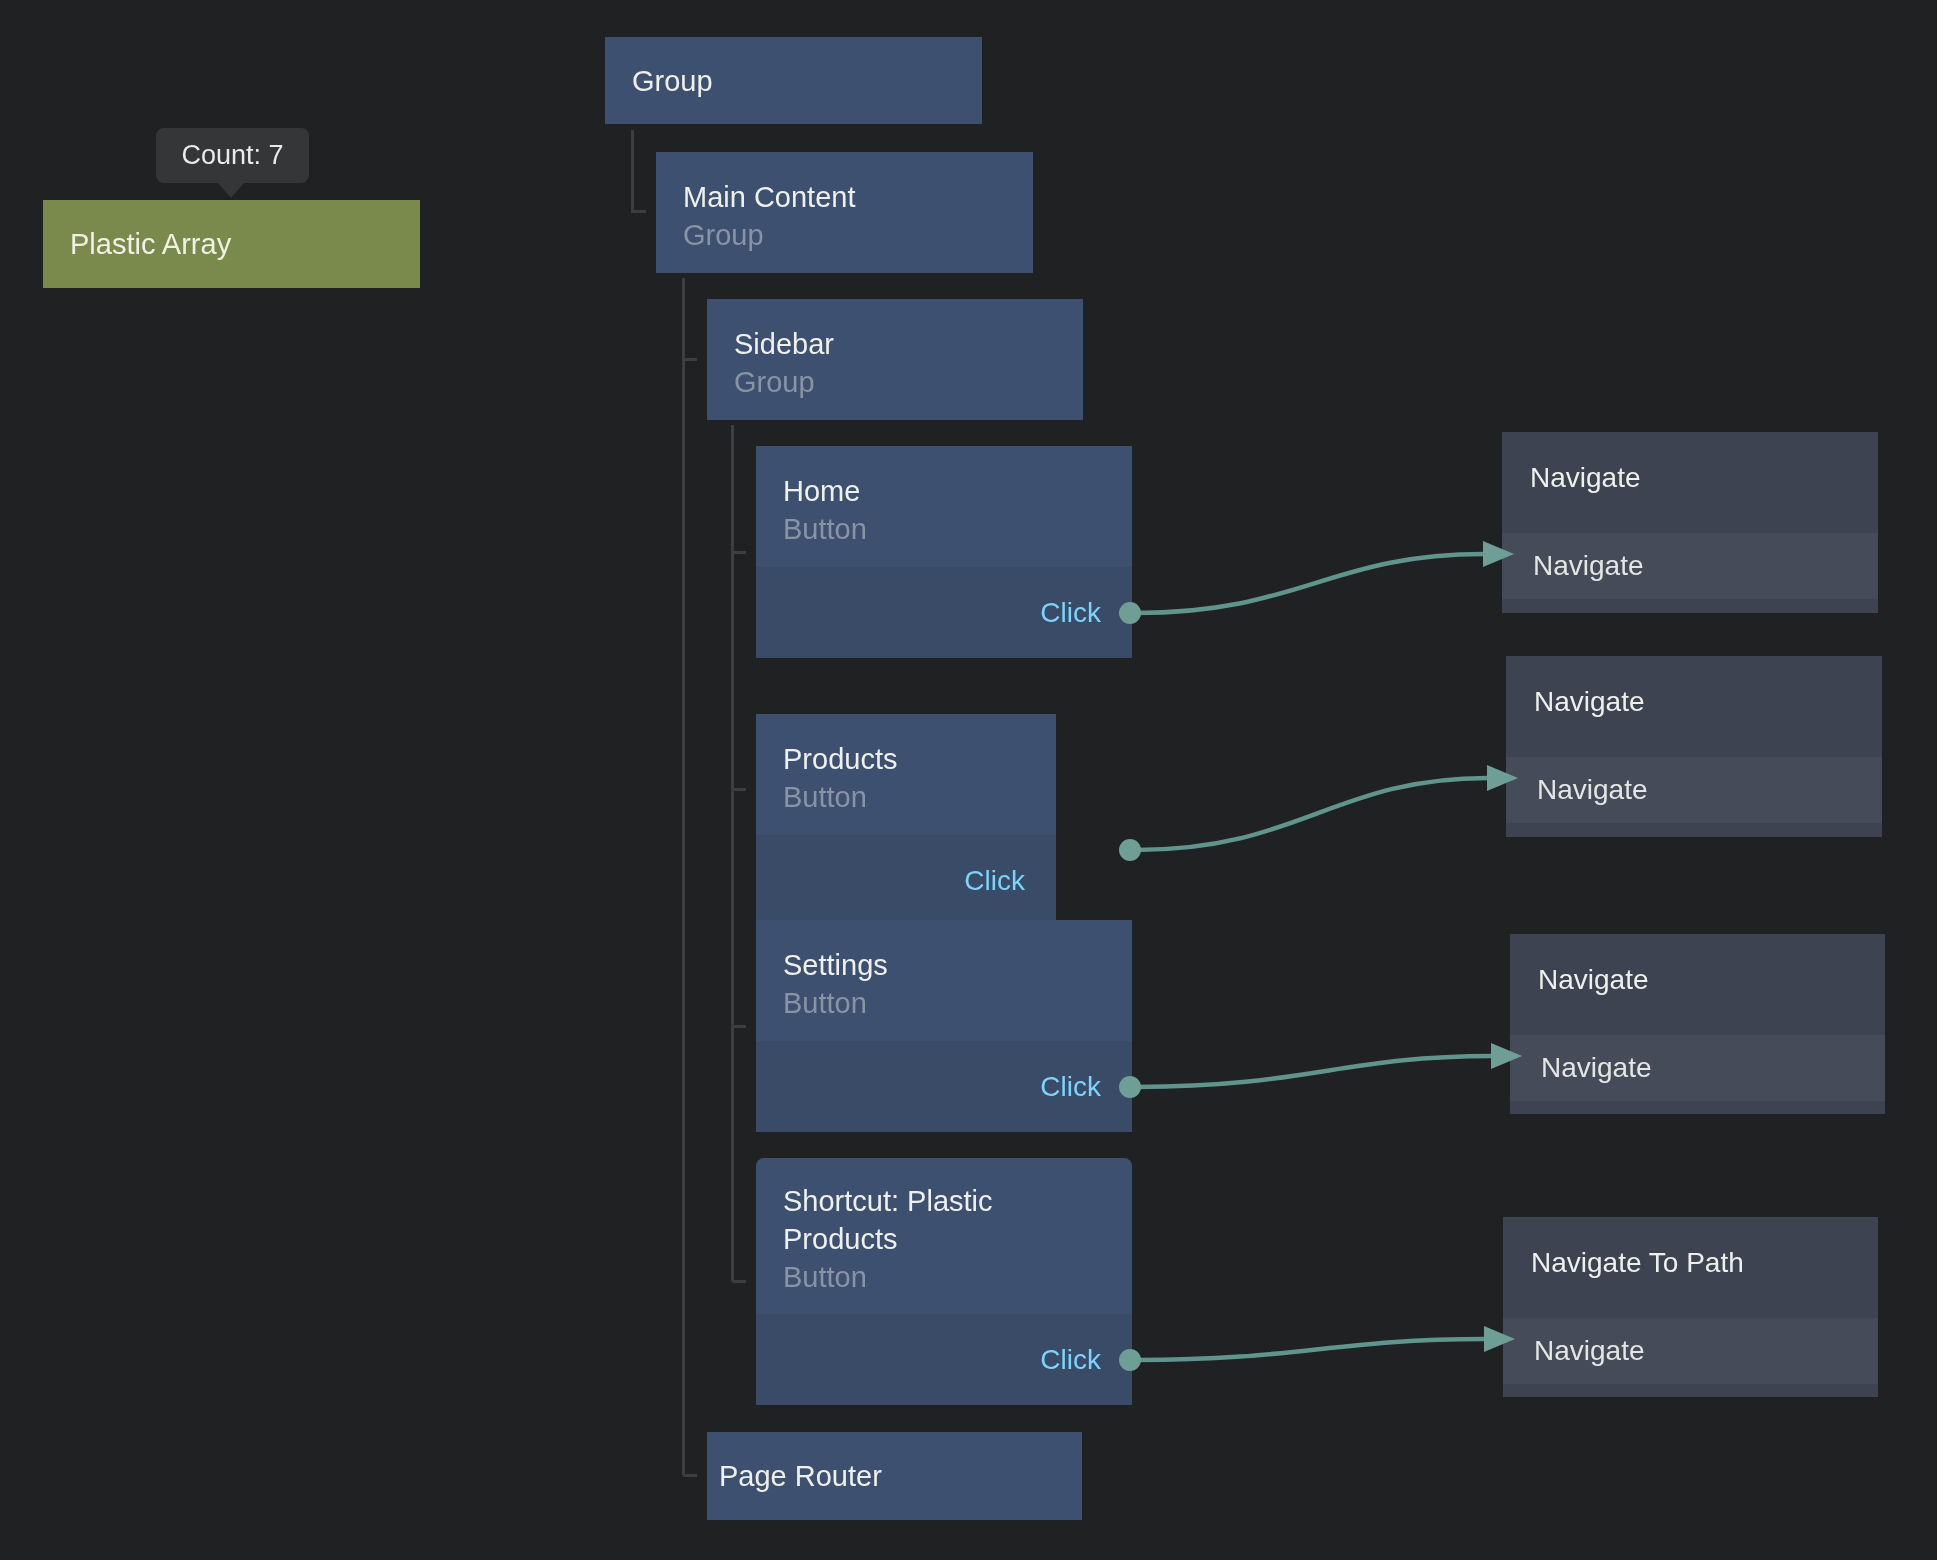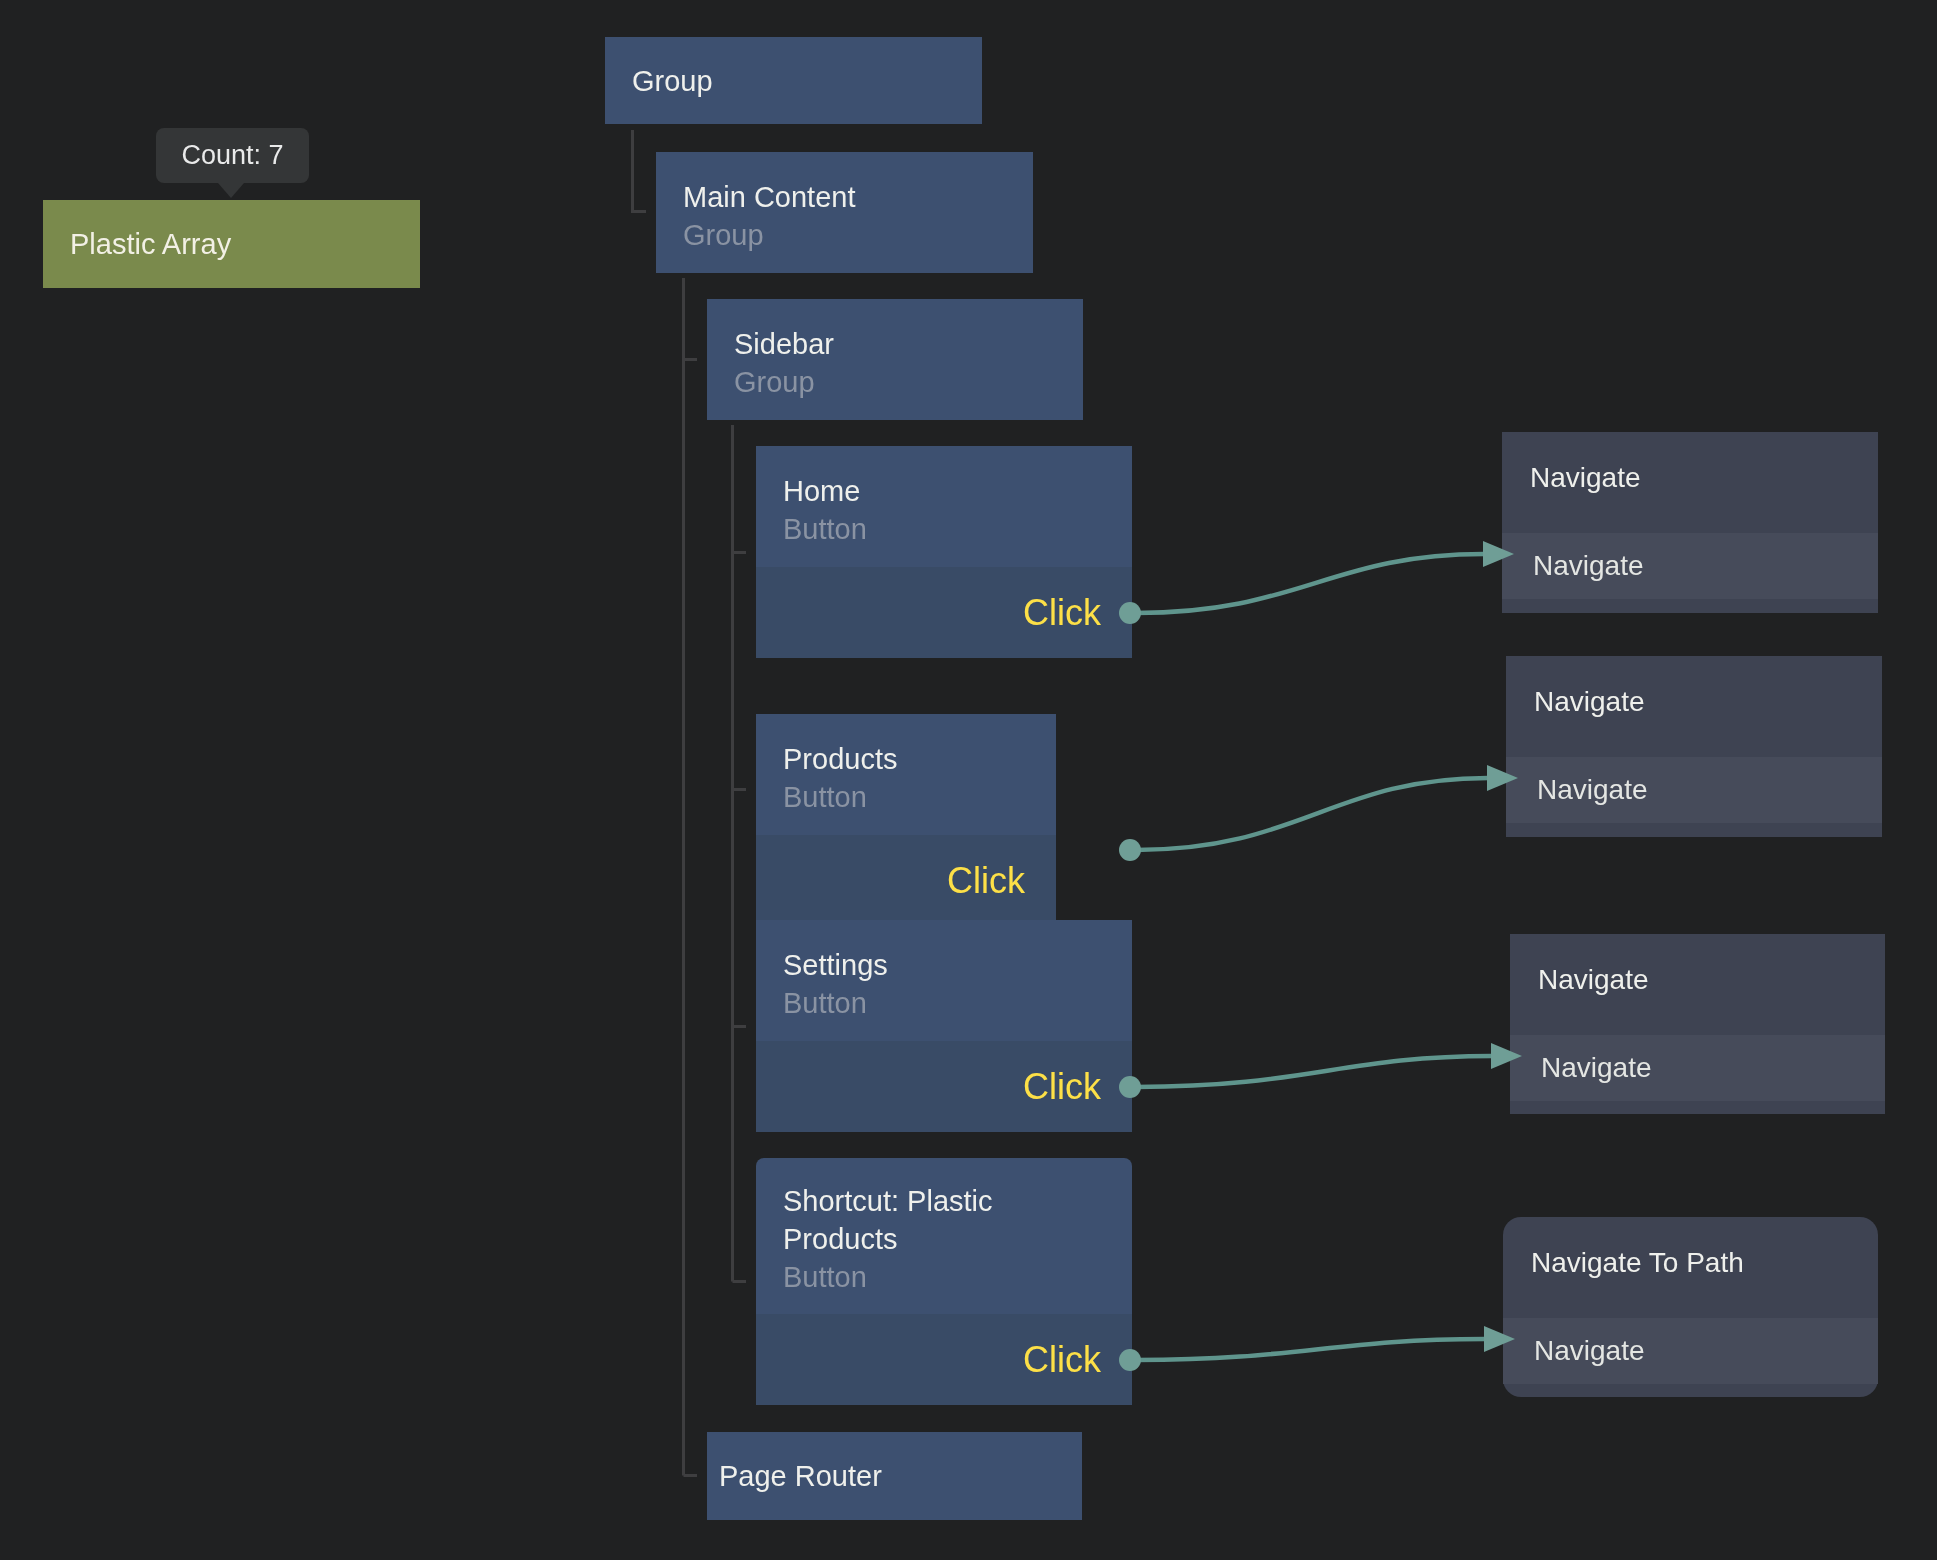--- a/index.html
+++ b/index.html
@@ -19,21 +19,21 @@
   .blue{background:#3D5070;}
   .green{background:#7A8A4C;}
   .single{display:flex;align-items:center;padding-left:27px;box-sizing:border-box;}
   .n-title{color:#EFF0EC;line-height:38px;}
   .n-sub{color:#8A93A3;line-height:38px;}
   .head-block{padding:26px 60px 0 27px;box-sizing:border-box;}
 
   .btn-head{height:121px;}
   .btn-head.tall{height:156px;padding-top:24px;}
   .click-row{position:absolute;left:0;right:0;bottom:0;height:91px;background:#394B66;}
-  .click-label{position:absolute;right:31px;top:0;line-height:91px;font-size:36px;color:#fde047;}
+  .click-label{position:absolute;right:31px;top:0;line-height:91px;font-size:28px;color:#7dd3fc;}
 
   .action{background:#3E4352;margin-top:12px;}
   .act-title{height:101px;line-height:91px;padding-left:28px;color:#EFF0EC;font-size:28px;}
   .act-row{height:66px;line-height:66px;padding-left:31px;background:#464B5A;color:#E4E6E3;font-size:28px;}
 
   .tooltip{
     position:absolute;left:156px;top:128px;width:153px;height:55px;
     background:#343637;border-radius:8px;color:#E9EAEA;font-size:27px;
     display:flex;align-items:center;justify-content:center;
   }
@@ -129,21 +129,21 @@
   <div class="node action" style="left:1506px;top:644px;width:376px;height:181px;">
     <div class="act-title">Navigate</div>
     <div class="act-row">Navigate</div>
   </div>
 
   <div class="node action" style="left:1510px;top:922px;width:375px;height:180px;">
     <div class="act-title">Navigate</div>
     <div class="act-row">Navigate</div>
   </div>
 
-  <div class="node action" style="left:1503px;top:1205px;width:375px;height:180px;border-radius:18px;">
+  <div class="node action" style="left:1503px;top:1205px;width:375px;height:180px;">
     <div class="act-title">Navigate To Path</div>
     <div class="act-row">Navigate</div>
   </div>
 
   <svg class="layer">
     <g>
       <path class="wire" d="M1136,613 C1300,613 1330,554 1484,554"></path>
       <polygon class="arrow" points="1514,554 1483,541 1483,567"></polygon>
     </g>
     <g>

